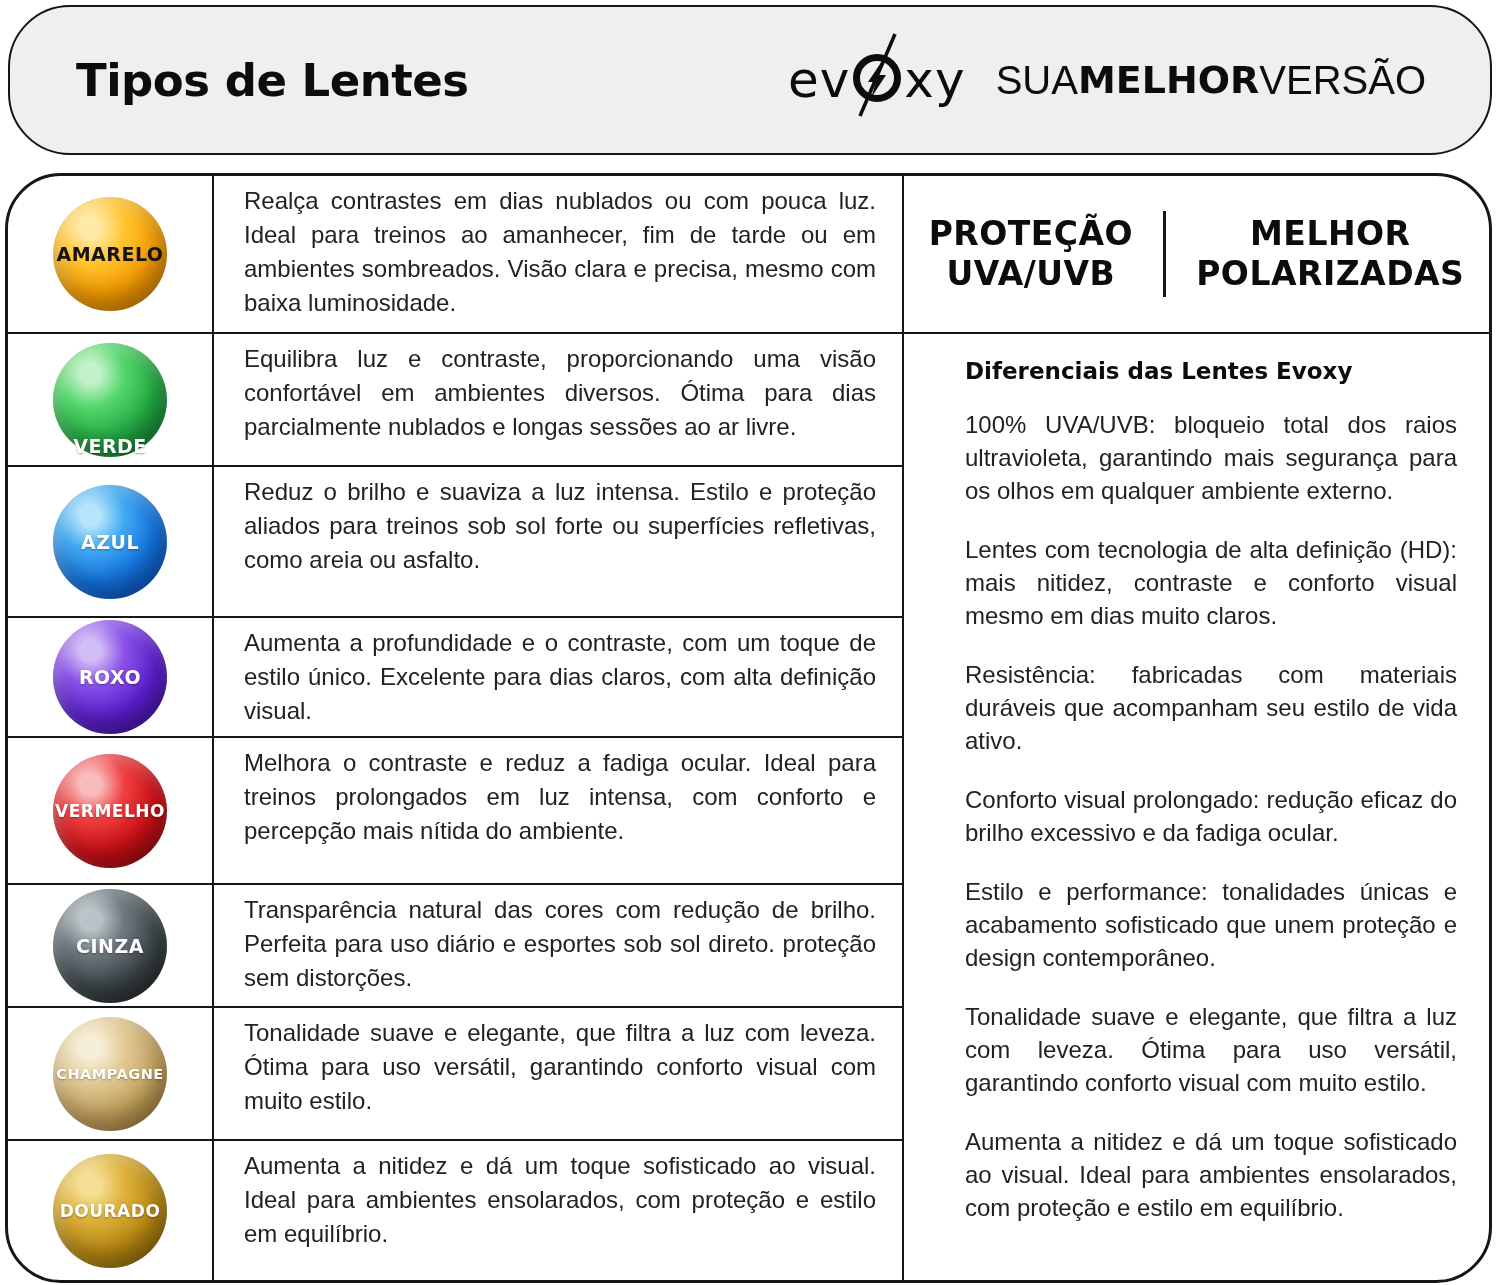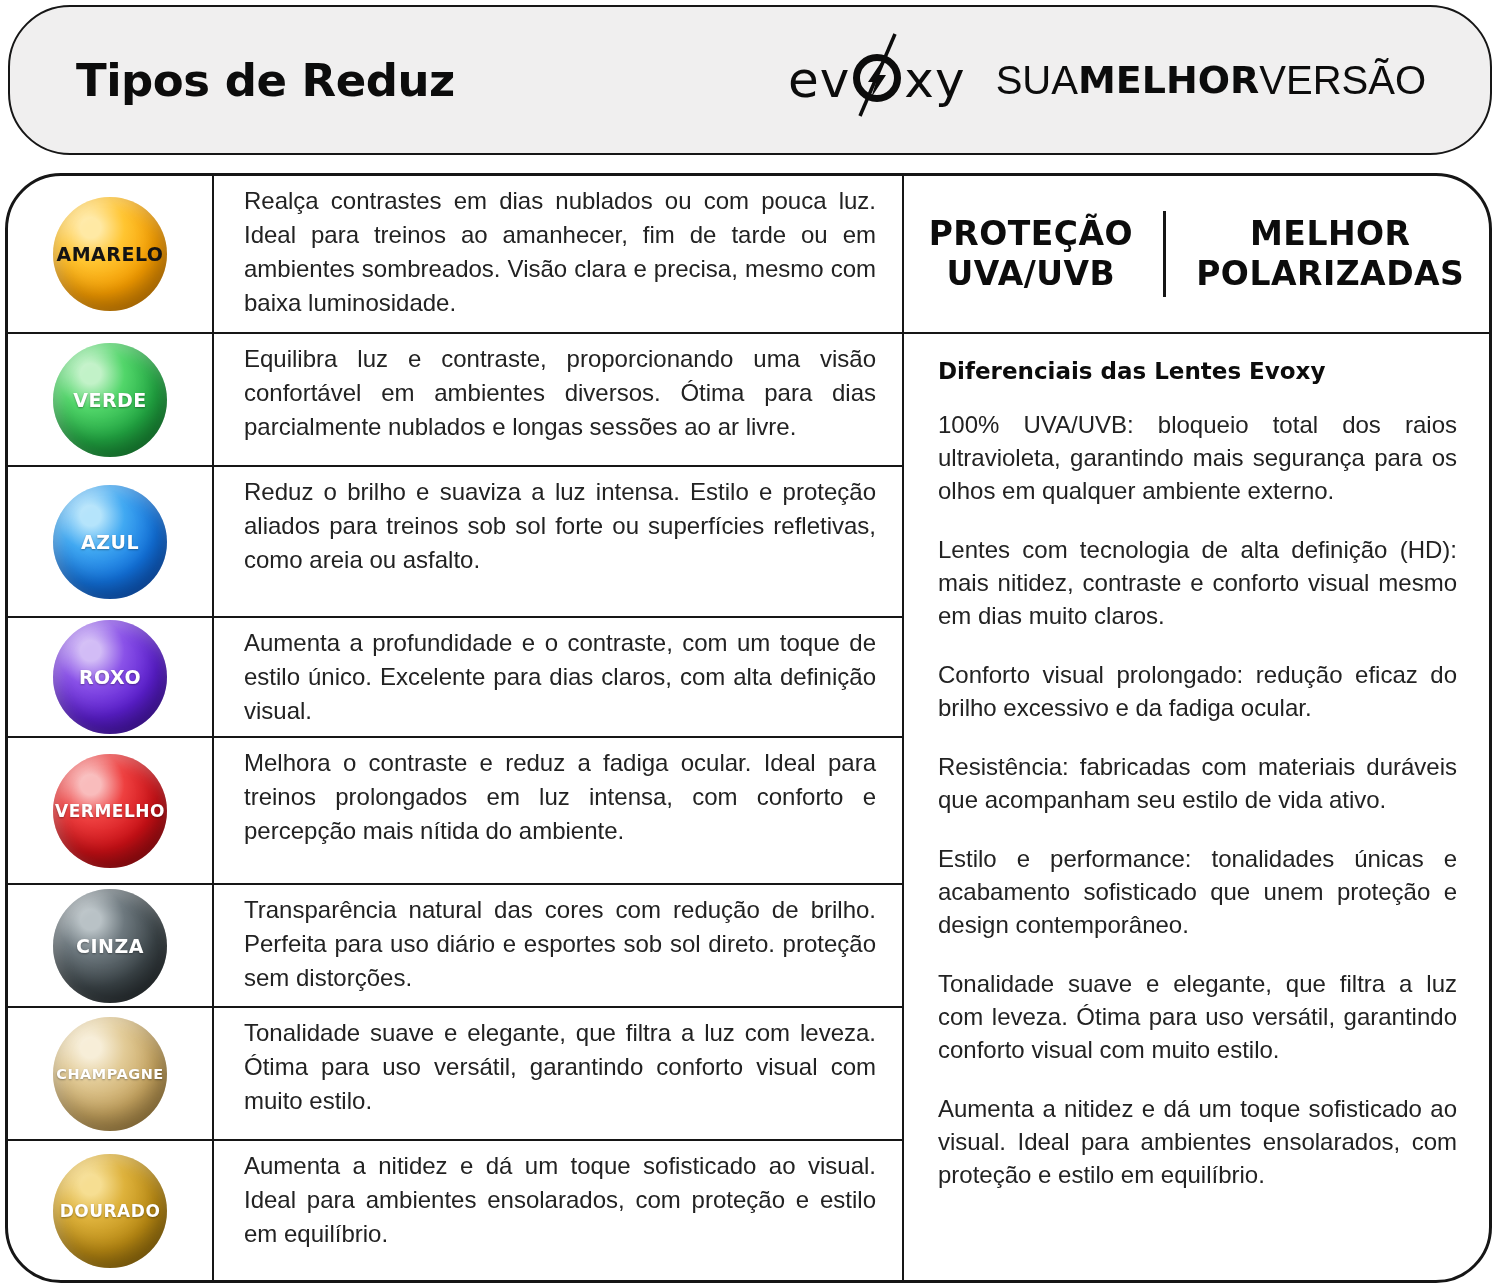--- a/index.html
+++ b/index.html
@@ -130,20 +130,21 @@
   }
   .rh-divider {
     width:3px; height:86px;
     background:#161616;
     margin:0 30px;
   }
   .right-body {
     flex:1;
     padding:24px 32px 30px 34px;
     overflow:hidden;
+    margin-left:27px;
   }
   .diff-title {
     font-family:"DejaVu Sans", sans-serif;
     font-weight:700;
     font-size:23px;
     color:#0c0c0c;
     margin:0 0 24px 0;
   }
   .diff-par {
     font-size:24px;
@@ -151,21 +152,21 @@
     text-align:justify;
     color:#222222;
     margin:0 0 26px 0;
   }
   .diff-par:last-child { margin-bottom:0; }
 </style>
 </head>
 <body>
 
 <div class="header-bar">
-  <div class="page-title">Tipos de Reduz</div>
+  <div class="page-title">Tipos de Lentes</div>
 
   <div class="brand-logo">
     <span>ev</span>
     <span class="bolt-o">
       <svg width="50" height="92" viewBox="0 0 50 92">
         <circle cx="25" cy="50" r="20.5" fill="none" stroke="#0c0c0c" stroke-width="7"></circle>
         <line x1="43" y1="6" x2="8" y2="88" stroke="#0c0c0c" stroke-width="3.5"></line>
         <path d="M30 33 L16 54 h8 l-5 16 L34 47 h-8 l7 -14 z" fill="#0c0c0c"></path>
       </svg>
     </span>
@@ -189,21 +190,21 @@
           <span>AMARELO</span>
         </div>
       </div>
       <div class="desc-cell">
         <div class="lens-desc">Realça contrastes em dias nublados ou com pouca luz. Ideal para treinos ao amanhecer, fim de tarde ou em ambientes sombreados. Visão clara e precisa, mesmo com baixa luminosidade.</div>
       </div>
     </div>
 
     <div class="lens-row r2">
       <div class="sphere-cell">
-        <div class="sphere" style="background: radial-gradient(circle at 33% 27%, rgb(194, 242, 200) 0%, rgb(194, 242, 200) 9%, rgb(82, 214, 106) 30%, rgb(34, 168, 67) 60%, rgb(13, 107, 38) 100%); color: rgb(255, 255, 255);">
+        <div class="sphere" style="background: radial-gradient(circle at 33% 27%, rgb(194, 242, 200) 0%, rgb(194, 242, 200) 9%, rgb(82, 214, 106) 30%, rgb(34, 168, 67) 60%, rgb(13, 107, 38) 100%); color: rgb(255, 255, 255); align-items: flex-end;">
           <span>VERDE</span>
         </div>
       </div>
       <div class="desc-cell">
         <div class="lens-desc">Equilibra luz e contraste, proporcionando uma visão confortável em ambientes diversos. Ótima para dias parcialmente nublados e longas sessões ao ar livre.</div>
       </div>
     </div>
 
     <div class="lens-row r3">
       <div class="sphere-cell">
@@ -284,21 +285,21 @@
       <div class="rh-block">
         <div>MELHOR</div>
         <div>POLARIZADAS</div>
       </div>
     </div>
 
     <div class="right-body">
       <p class="diff-title">Diferenciais das Lentes Evoxy</p>
       <p class="diff-par">100% UVA/UVB: bloqueio total dos raios ultravioleta, garantindo mais segurança para os olhos em qualquer ambiente externo.</p>
       <p class="diff-par">Lentes com tecnologia de alta definição (HD): mais nitidez, contraste e conforto visual mesmo em dias muito claros.</p>
+      <p class="diff-par">Resistência: fabricadas com materiais duráveis que acompanham seu estilo de vida ativo.</p>
       <p class="diff-par">Conforto visual prolongado: redução eficaz do brilho excessivo e da fadiga ocular.</p>
-      <p class="diff-par">Resistência: fabricadas com materiais duráveis que acompanham seu estilo de vida ativo.</p>
       <p class="diff-par">Estilo e performance: tonalidades únicas e acabamento sofisticado que unem proteção e design contemporâneo.</p>
       <p class="diff-par">Tonalidade suave e elegante, que filtra a luz com leveza. Ótima para uso versátil, garantindo conforto visual com muito estilo.</p>
       <p class="diff-par">Aumenta a nitidez e dá um toque sofisticado ao visual. Ideal para ambientes ensolarados, com proteção e estilo em equilíbrio.</p>
     </div>
 
   </div>
 </div>
 
 </body></html>

